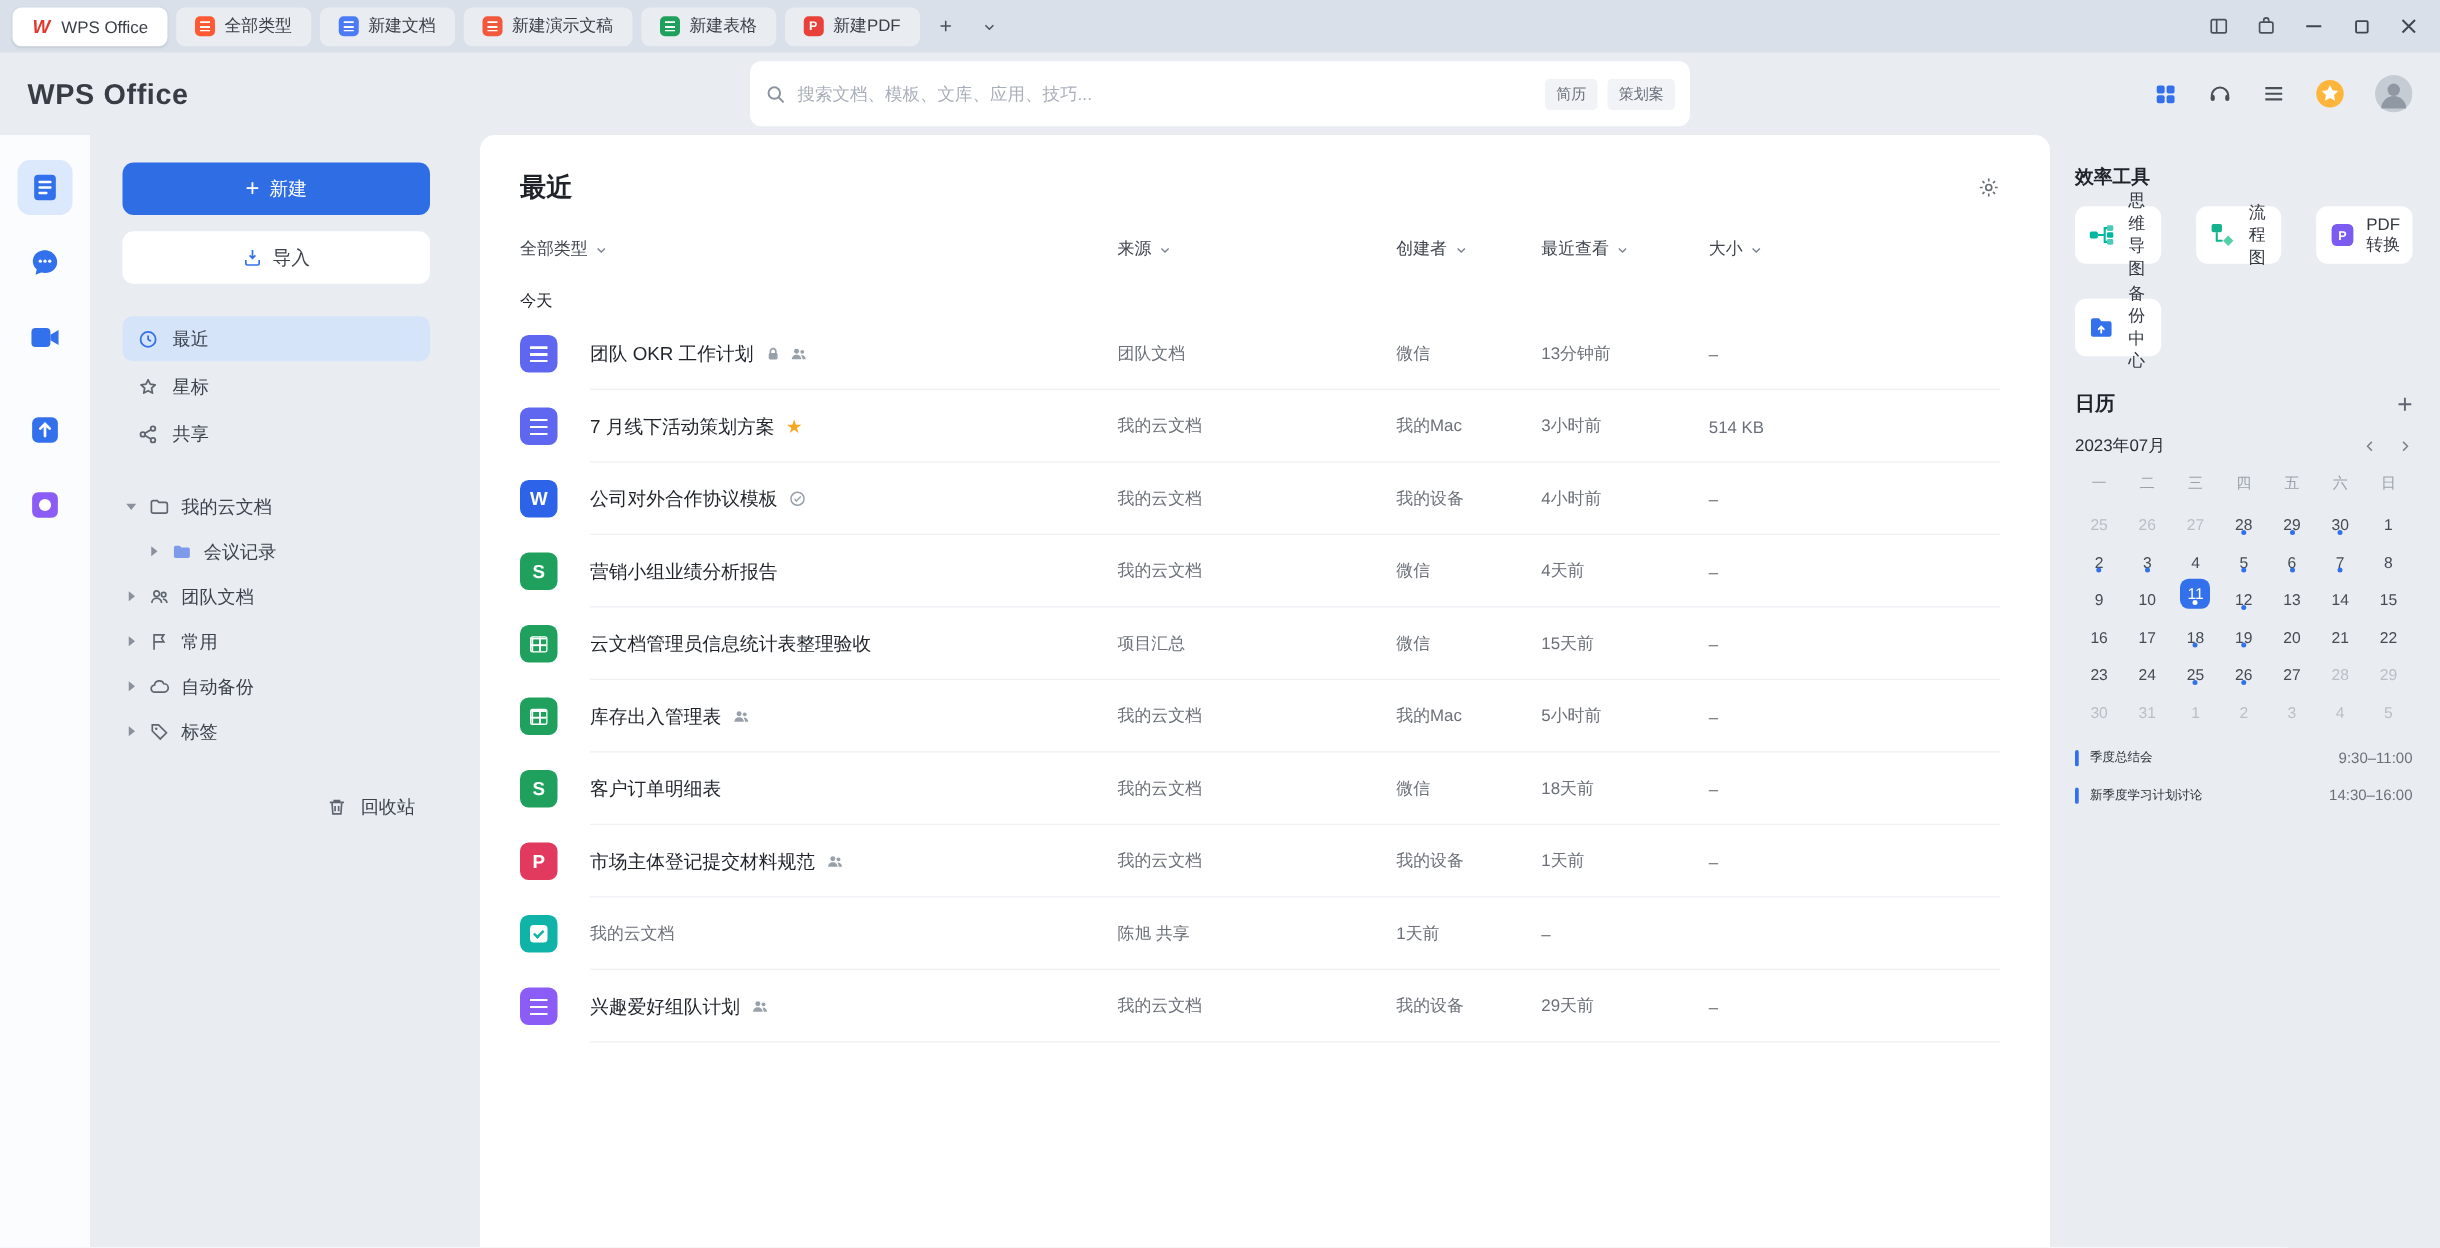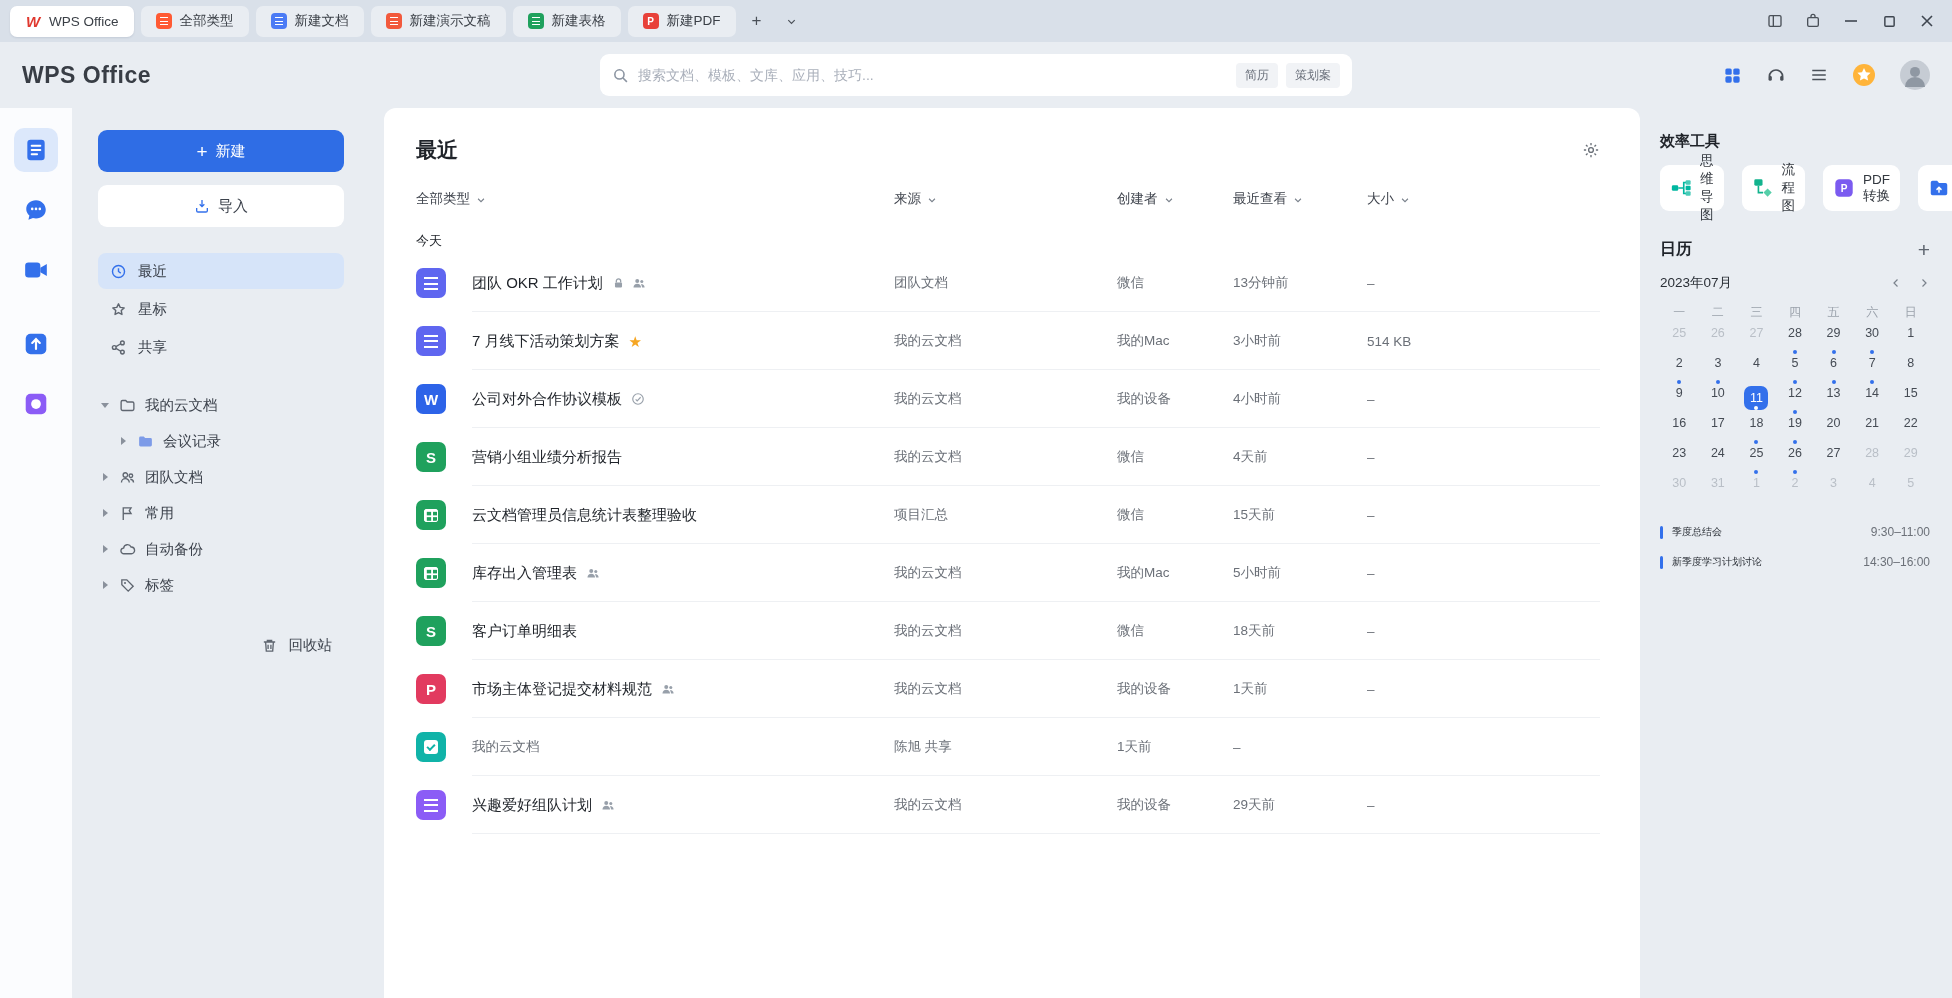--- a/index.html
+++ b/index.html
@@ -18,21 +18,21 @@
   .tab-ico .g-letter { color:#fff; font-size:10px; font-weight:bold; font-style:normal; }
   .tab-ico.wps-w { background:transparent; color:#e0392f; font-weight:800; font-style:italic; font-size:15px; }
   .tbtn { width:28px; height:28px; display:flex; align-items:center; justify-content:center; border-radius:6px; color:#4a5058; font-size:17px; }
   .flex-sp { flex:1; }
   .win-controls { display:flex; align-items:center; }
   .win-controls button { width:38px; height:42px; display:flex; align-items:center; justify-content:center; }
 
   
   .header { height:66px; display:flex; align-items:center; padding:0 22px; position:relative; }
   .logo { font-size:23px; font-weight:700; letter-spacing:.5px; color:#383d45; }
-  .search { position:absolute; left:50%; transform:translateX(-50%); width:752px; height:42px; background:#fff;
+  .search { position:absolute; left:50%; transform:translateX(-50%); width:752px; height:52px; background:#fff;
             border-radius:9px; display:flex; align-items:center; padding:0 12px; gap:9px; }
   .search input { flex:1; border:none; outline:none; background:transparent; font-size:14px; color:#33383f; font-family:inherit; }
   .search input::placeholder { color:#a9afba; }
   .chips { display:flex; gap:8px; }
   .chips span { background:#f1f3f6; border-radius:4px; padding:4px 9px; font-size:12px; color:#696f7a; white-space:nowrap; }
   .header-icons { margin-left:auto; display:flex; align-items:center; gap:24px; }
   .h-icon { display:flex; align-items:center; justify-content:center; }
 
   
   .content { display:flex; height:890px; }
@@ -87,35 +87,35 @@
   .g-grid { width:14px; height:13px; border:1.6px solid #fff; border-radius:2px; display:block;
             background-image:linear-gradient(to bottom,#fff 1.6px,transparent 1.6px),linear-gradient(to right,#fff 1.6px,transparent 1.6px);
             background-size:100% 5.4px,6.2px 100%; }
   .g-form { width:14px; height:14px; background:#fff; border-radius:3px; position:relative; display:block; }
   .g-form::after { content:""; position:absolute; left:3px; top:3.5px; width:6px; height:3px;
                    border-left:2px solid #10b3a8; border-bottom:2px solid #10b3a8; transform:rotate(-45deg); }
 
   
   .right { width:312px; flex:none; padding:24px 22px 0 20px; }
   .panel-title { font-size:15px; font-weight:700; color:#1f2329; }
-  .tools-grid { margin-top:14px; display:grid; grid-template-columns:1fr 1fr 1fr 1fr; gap:18px; }
+  .tools-grid { margin-top:14px; display:grid; grid-template-columns:1fr 1fr 1fr; gap:28px; }
   .tool { height:46px; background:#fff; border-radius:9px; display:flex; align-items:center; gap:8px; padding:0 10px;
           font-size:13.5px; color:#33383f; }
   .tool-ic { display:flex; flex:none; }
   .cal-head { margin-top:28px; display:flex; justify-content:space-between; align-items:flex-start; }
   .cal-title { font-size:16px; font-weight:700; color:#1f2329; }
   .cal-add { font-size:21px; color:#5f6670; line-height:1; }
   .cal-month-row { margin-top:14px; display:flex; justify-content:space-between; align-items:center; font-size:13.5px; color:#2a2f36; }
   .cal-nav { display:flex; gap:16px; }
   .cal-nav button { display:flex; }
   .cal-weekdays, .cal-grid { display:grid; grid-template-columns:repeat(7,1fr); }
   .cal-weekdays { margin-top:12px; }
   .cal-wd { font-size:12px; color:#9aa1ab; text-align:center; height:22px; }
   .cal-grid { row-gap:3px; }
-  .cal-day { position:relative; height:27px; display:flex; align-items:flex-start; justify-content:center; font-size:12.5px; color:#454b54; }
+  .cal-day { position:relative; height:27px; display:flex; align-items:flex-end; justify-content:center; font-size:12.5px; color:#454b54; }
   .cal-day.muted { color:#b9bfc7; }
   .cal-day .num { display:flex; align-items:center; justify-content:center; }
   .cal-day.sel .num { width:24px; height:24px; background:#3370eb; color:#fff; border-radius:7px; }
   .cal-day .dot { position:absolute; bottom:-1px; left:50%; transform:translateX(-50%); width:4px; height:4px; border-radius:50%; background:#3370eb; }
   .cal-day.sel .dot { background:#fff; bottom:3px; }
   .events { margin-top:16px; display:flex; flex-direction:column; gap:4px; }
   .event { display:flex; align-items:center; gap:9px; height:26px; }
   .event-bar { width:3px; height:13px; background:#3370eb; border-radius:2px; flex:none; }
   .event-title { font-size:10px; color:#2a2f36; flex:1; white-space:nowrap; overflow:hidden; }
   .event-time { font-size:12px; color:#6b7078; white-space:nowrap; }

